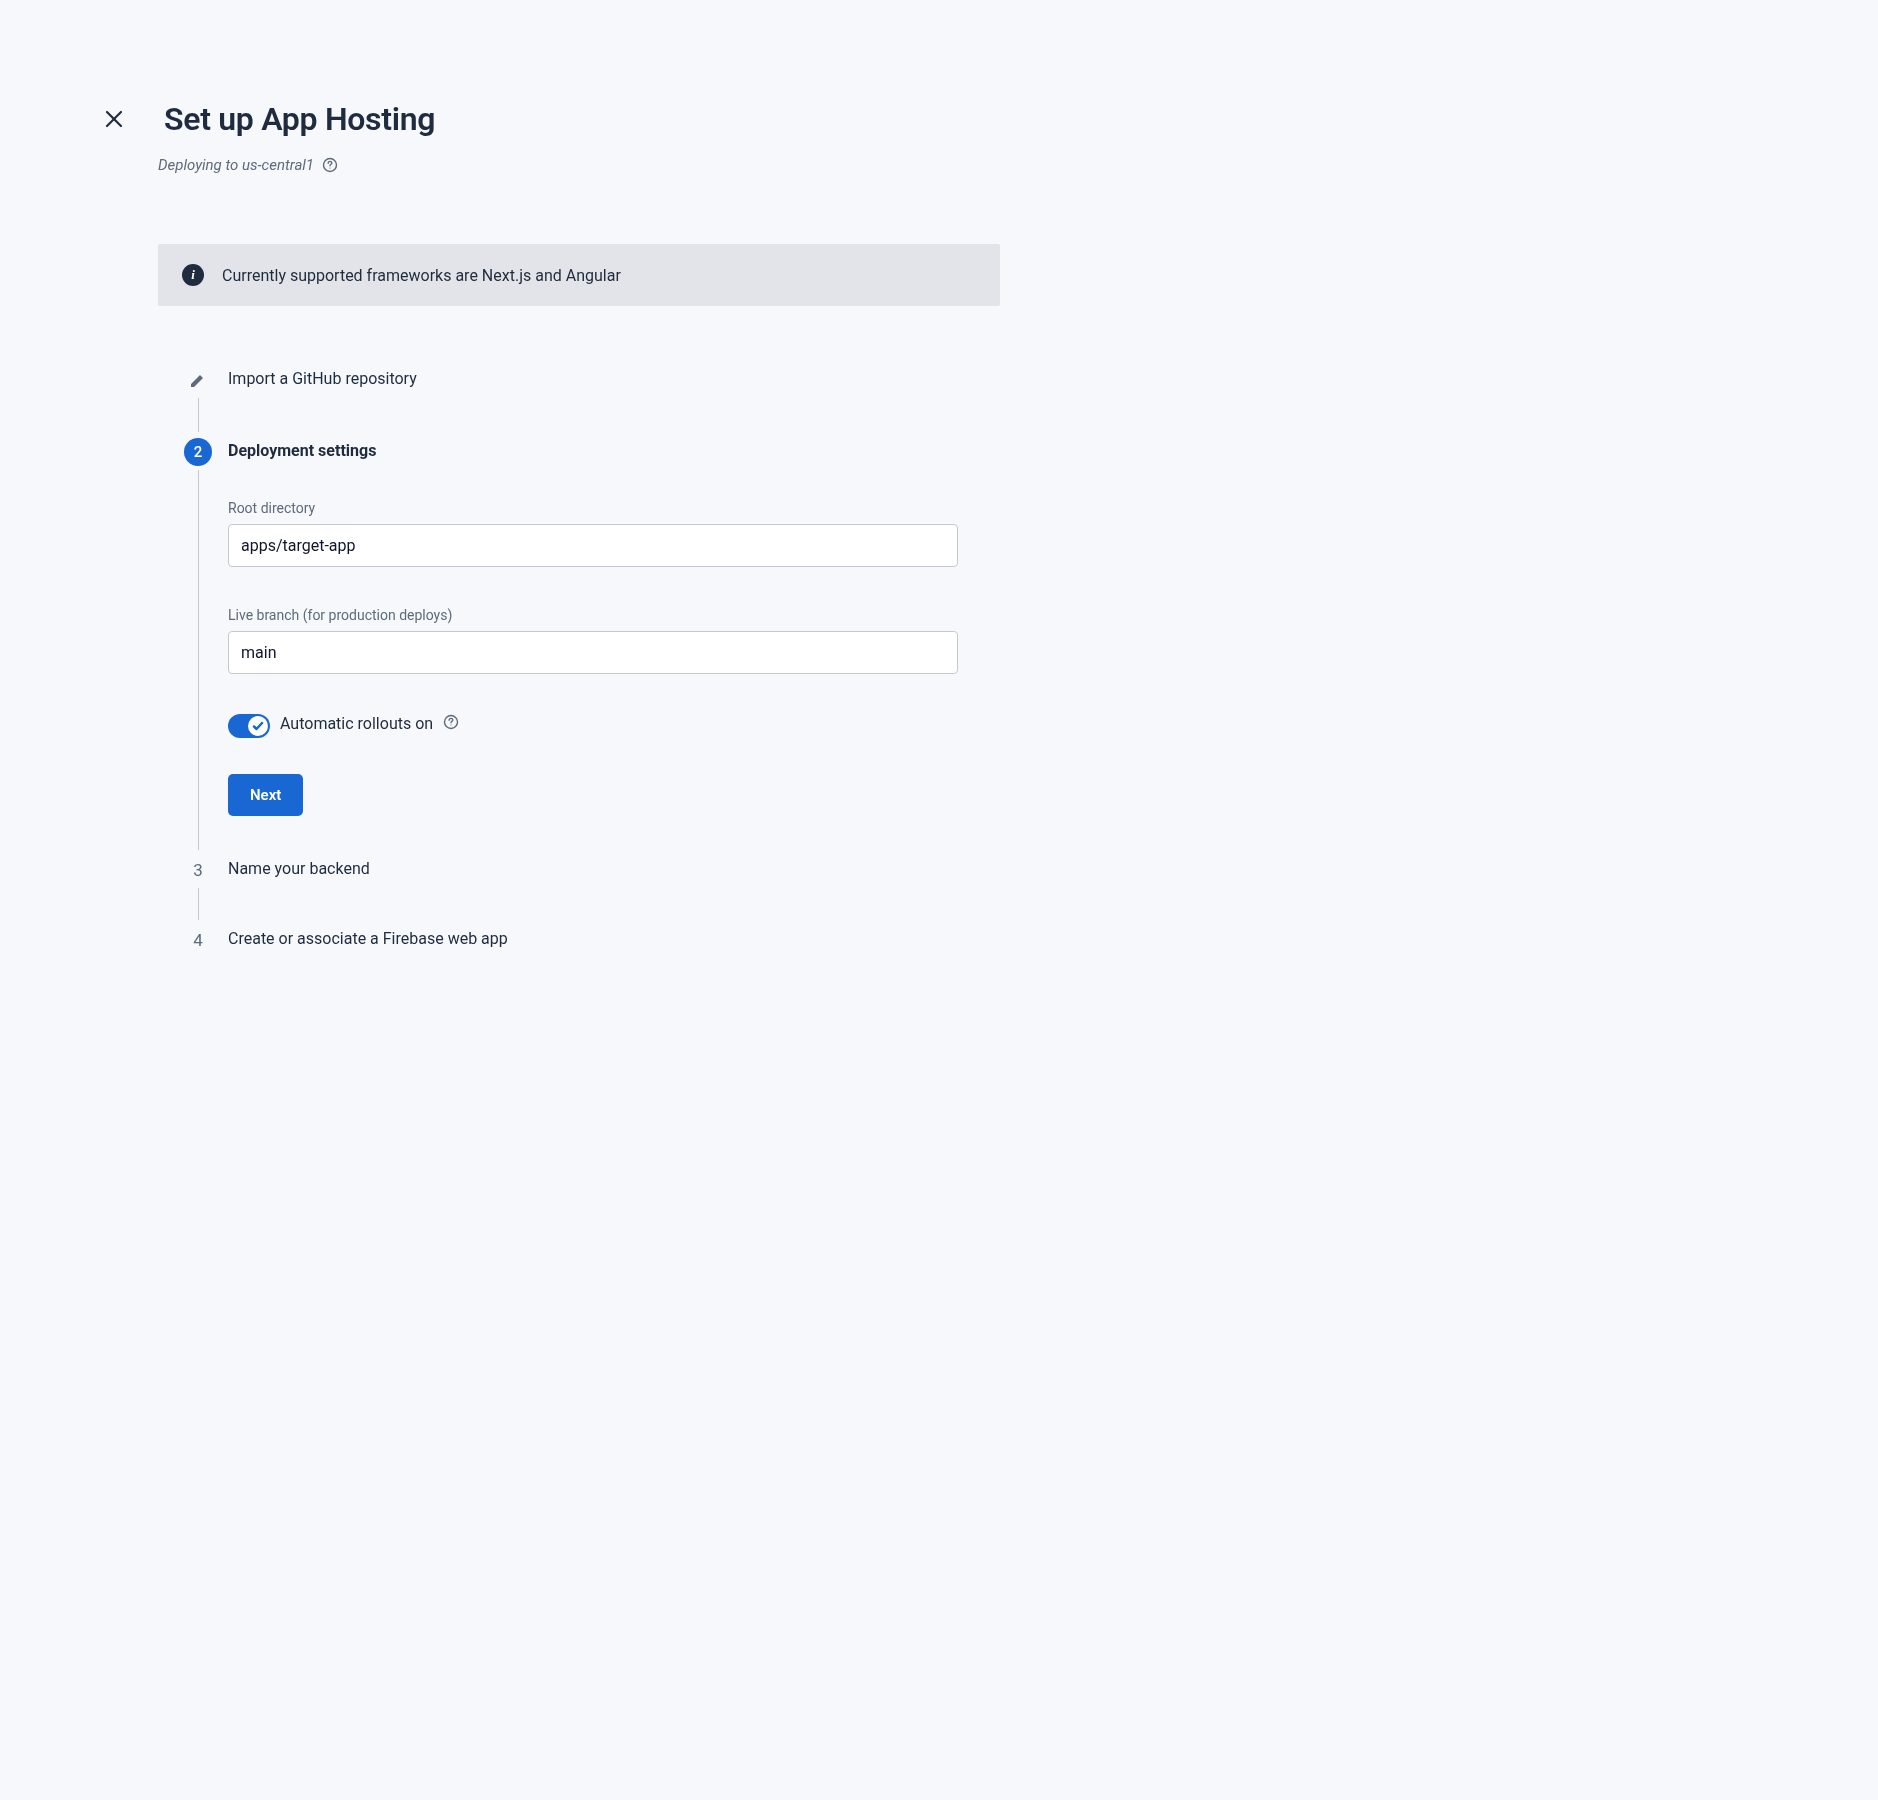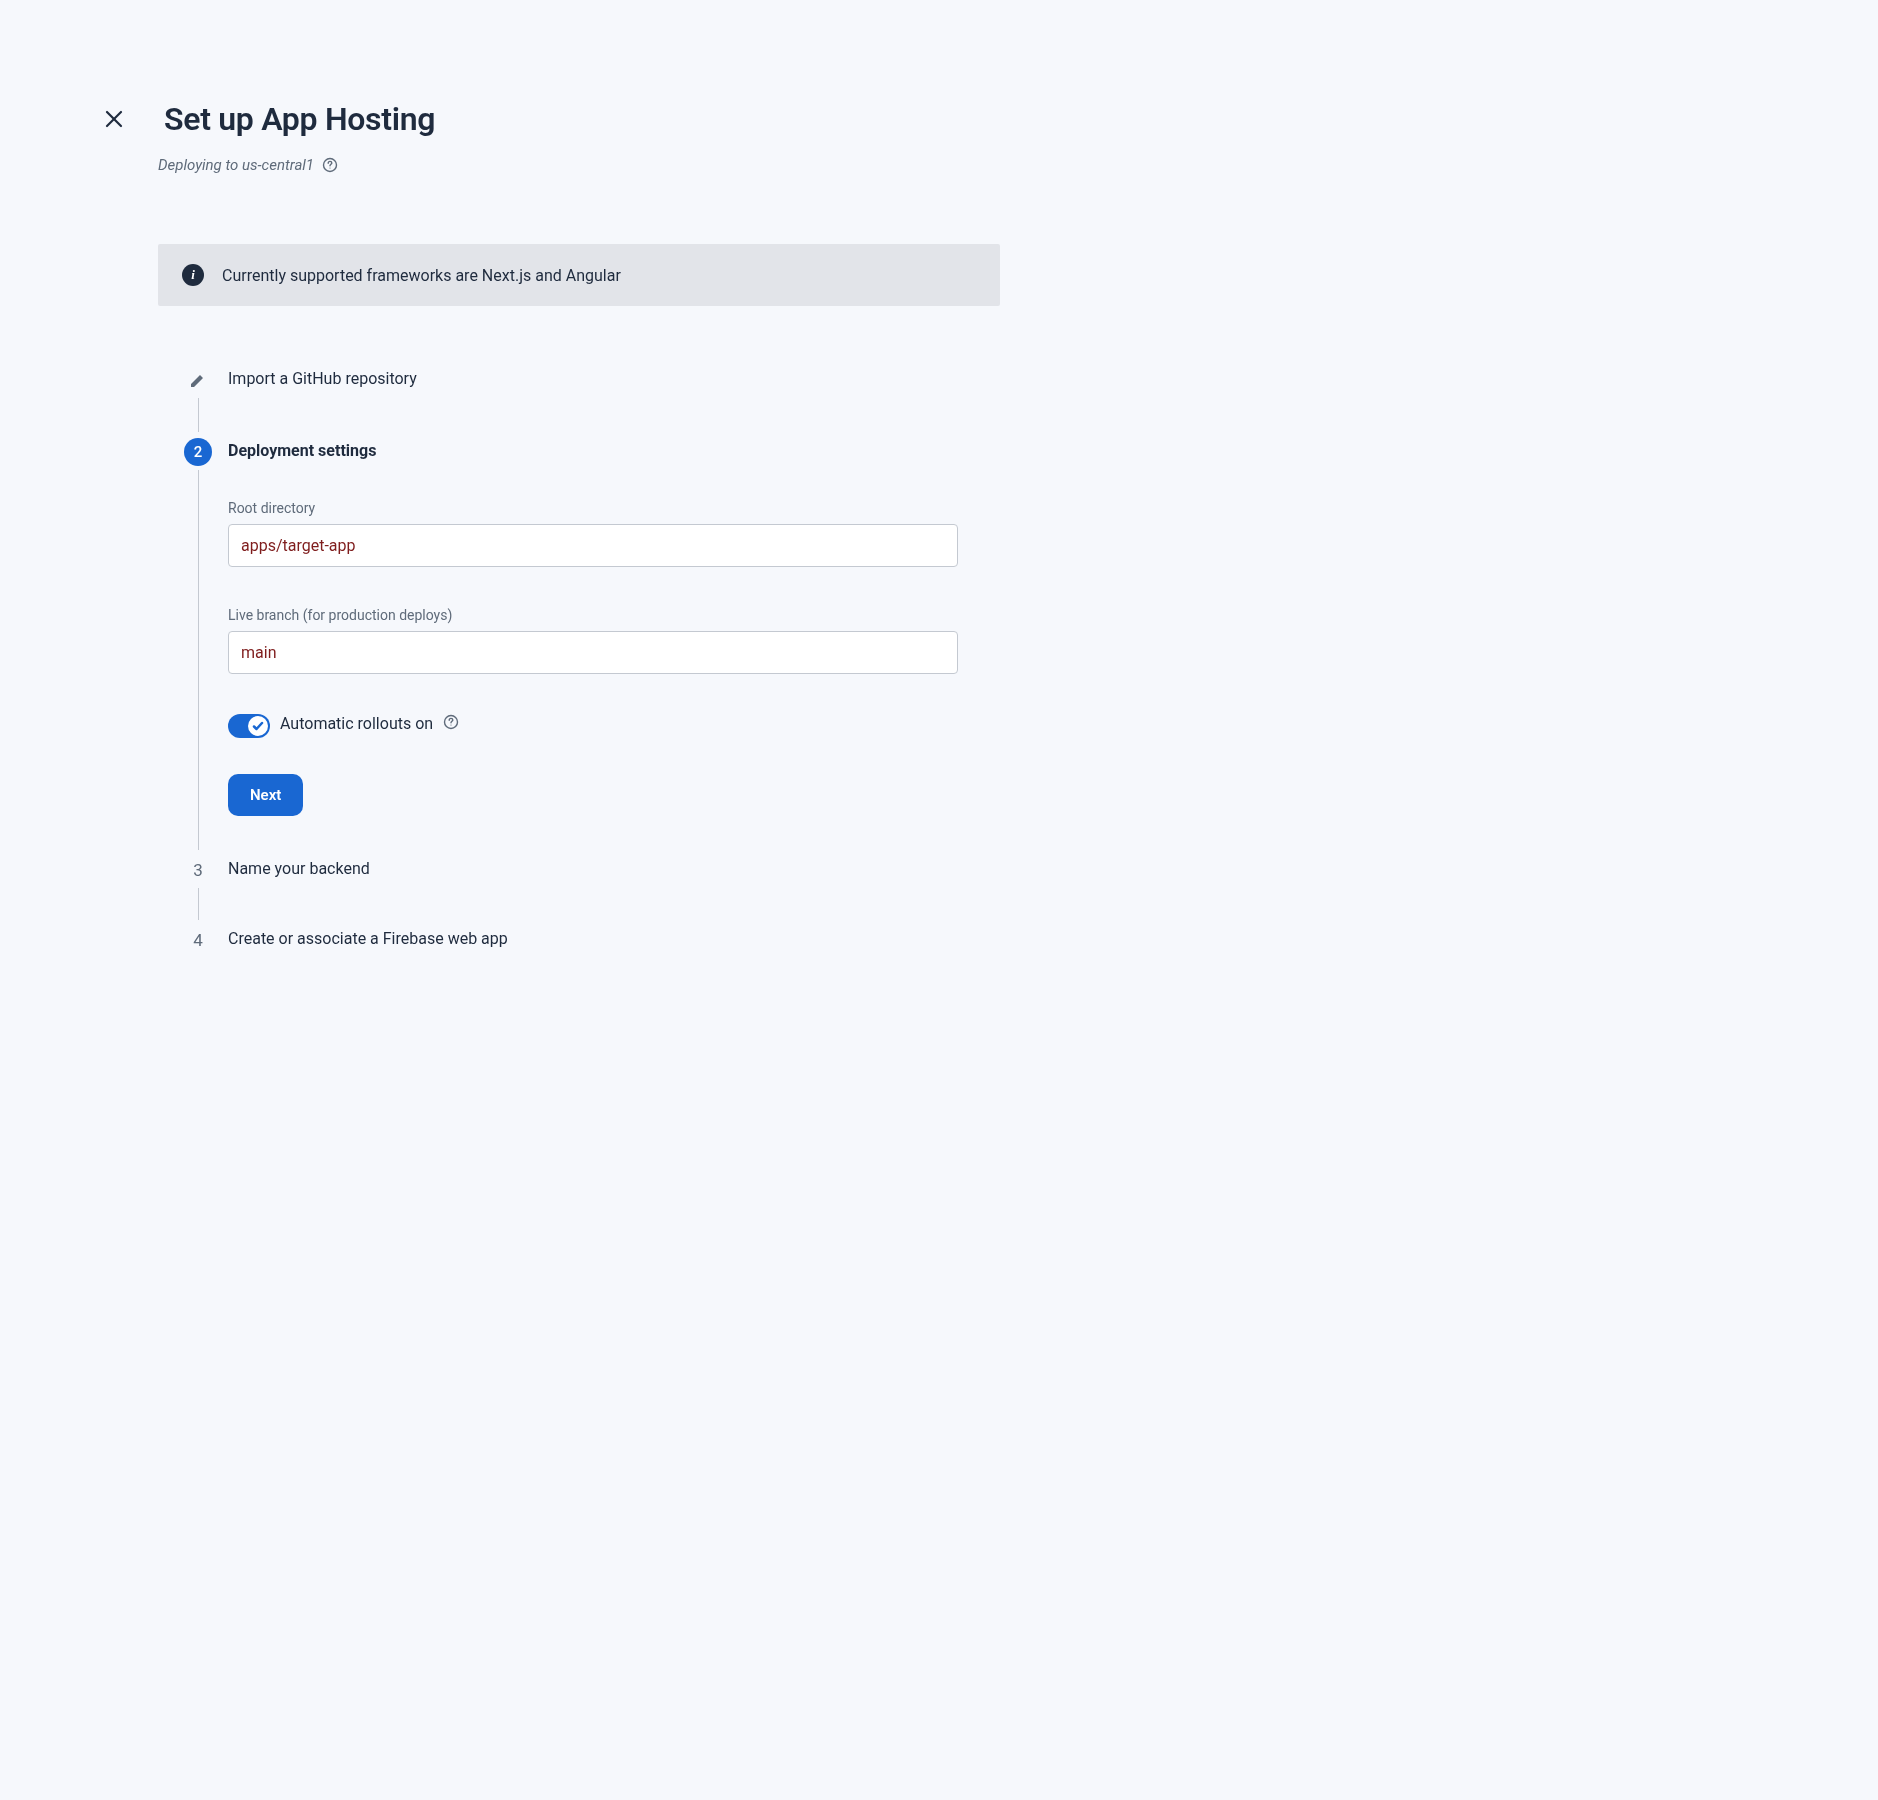--- a/index.html
+++ b/index.html
@@ -182,21 +182,21 @@
       color: #5f6b7a;
       margin-bottom: 8px;
       display: block;
     }
     
     .text-input {
       width: 100%;
       max-width: 730px;
       padding: 11px 12px;
       font-size: 16px;
-      color: #7f1d1d;
+      color: #0f172a;
       background: #fff;
       border: 1px solid #c4c9d1;
       border-radius: 4px;
       font-family: inherit;
     }
     
     .toggle-row {
       display: flex;
       align-items: flex-start;
       gap: 10px;
@@ -235,21 +235,21 @@
       color: #1f2b3e;
     }
     
     .next-btn {
       background: #1967d2;
       color: #fff;
       border: none;
       padding: 12px 22px;
       font-size: 15px;
       font-weight: 600;
-      border-radius: 10px;
+      border-radius: 5px;
       cursor: pointer;
       font-family: inherit;
     }
   </style>
 </head>
 <body>
 
 <div class="container">
 
   <div class="header-row">

